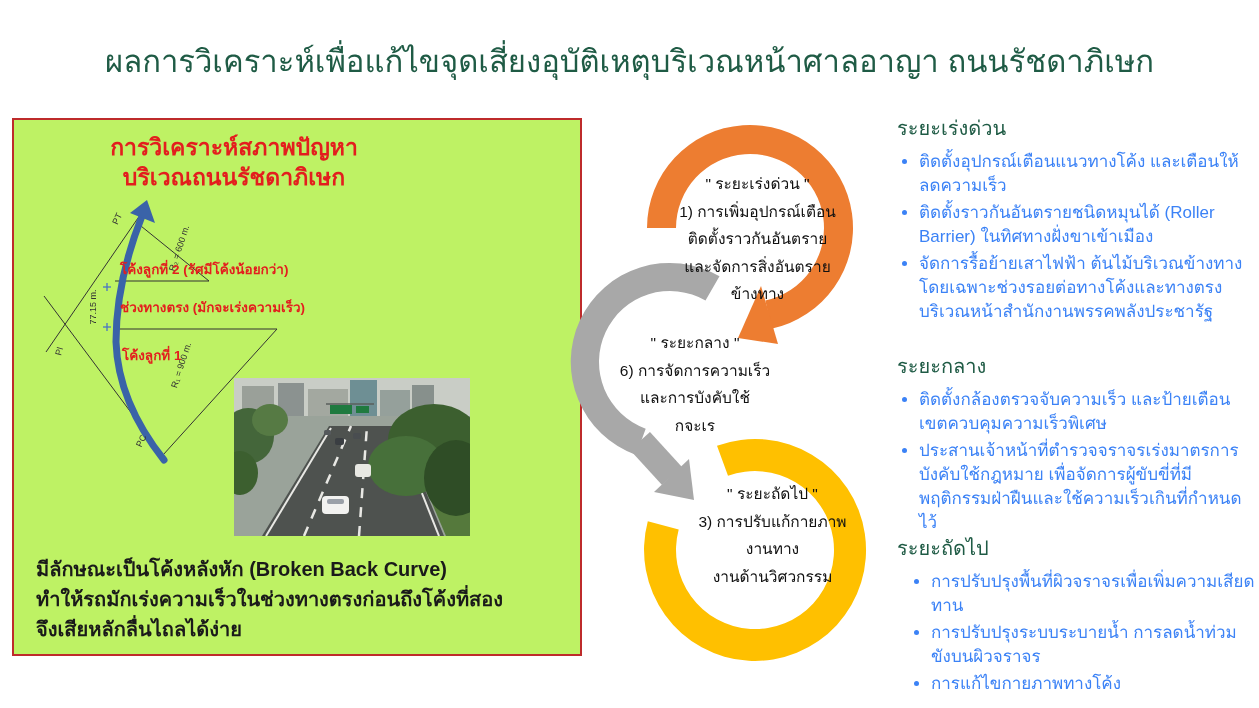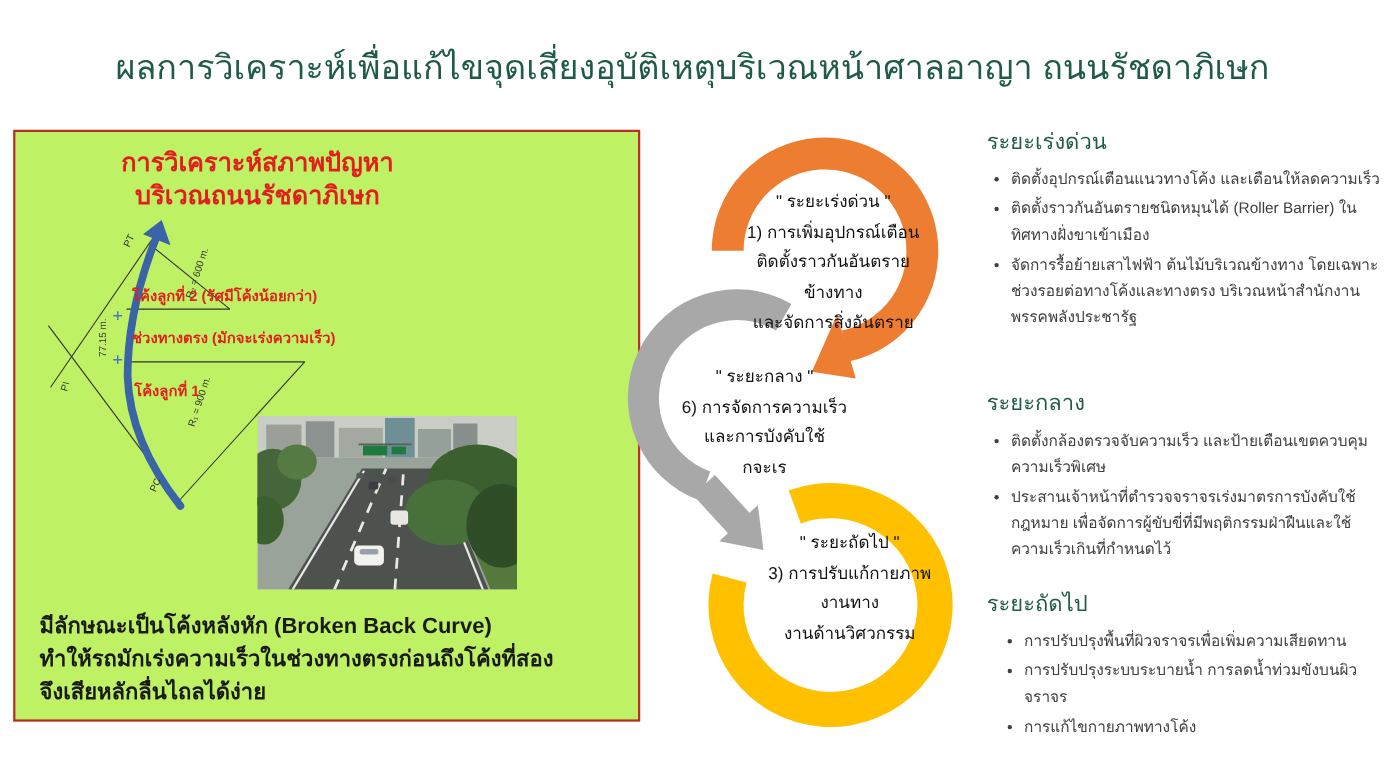--- a/index.html
+++ b/index.html
@@ -34,21 +34,21 @@
   .ct-2{left:580px;top:329px;width:230px;}
   .ct-3{left:660px;top:480px;width:225px;}
 
   
   .reco{position:absolute;left:897px;top:112px;width:358px;}
   .reco-section{position:absolute;left:0;width:358px;}
   .sec1{top:0;} .sec2{top:238px;} .sec3{top:420px;}
   .reco-section h2{margin:0 0 6px 0;font-size:20px;font-weight:normal;color:var(--green);}
   .reco-section ul{margin:0;padding:0 0 0 22px;list-style:disc;}
   .sec3 ul{padding-left:34px;}
-  .reco-section li{font-size:14px;line-height:24px;margin:0 0 3px 0;color:#404040;}
+  .reco-section li{font-size:17px;line-height:24px;margin:0 0 3px 0;color:#3b82f6;}
 </style>
 </head>
 <body>
 
 <div class="slide">
 
   <div class="page-title">ผลการวิเคราะห์เพื่อแก้ไขจุดเสี่ยงอุบัติเหตุบริเวณหน้าศาลอาญา ถนนรัชดาภิเษก</div>
 
   <div class="panel">
     <div class="panel-title">
@@ -147,22 +147,22 @@
     <polygon points="124,390 119,349 84,382" style="fill:var(--gray)"></polygon>
 
     <path d="M 77 118 A 103 103 0 1 1 201.4 218.7 L 195.4 190.4 A 74 74 0 1 0 106 118 Z" style="fill:var(--orange)"></path>
     <polygon points="168,228 208,234 191,176" style="fill:var(--orange)"></polygon>
   </svg>
 
   <div class="cycle-text ct-1">
     <div>" ระยะเร่งด่วน "</div>
     <div>1) การเพิ่มอุปกรณ์เตือน</div>
     <div>ติดตั้งราวกันอันตราย</div>
+    <div>และจัดการสิ่งอันตราย</div>
     <div>ข้างทาง</div>
-    <div>และจัดการสิ่งอันตราย</div>
   </div>
   <div class="cycle-text ct-2">
     <div>" ระยะกลาง "</div>
     <div>6) การจัดการความเร็ว</div>
     <div>และการบังคับใช้</div>
     <div>กจะเร</div>
   </div>
   <div class="cycle-text ct-3">
     <div>" ระยะถัดไป "</div>
     <div>3) การปรับแก้กายภาพ</div>

